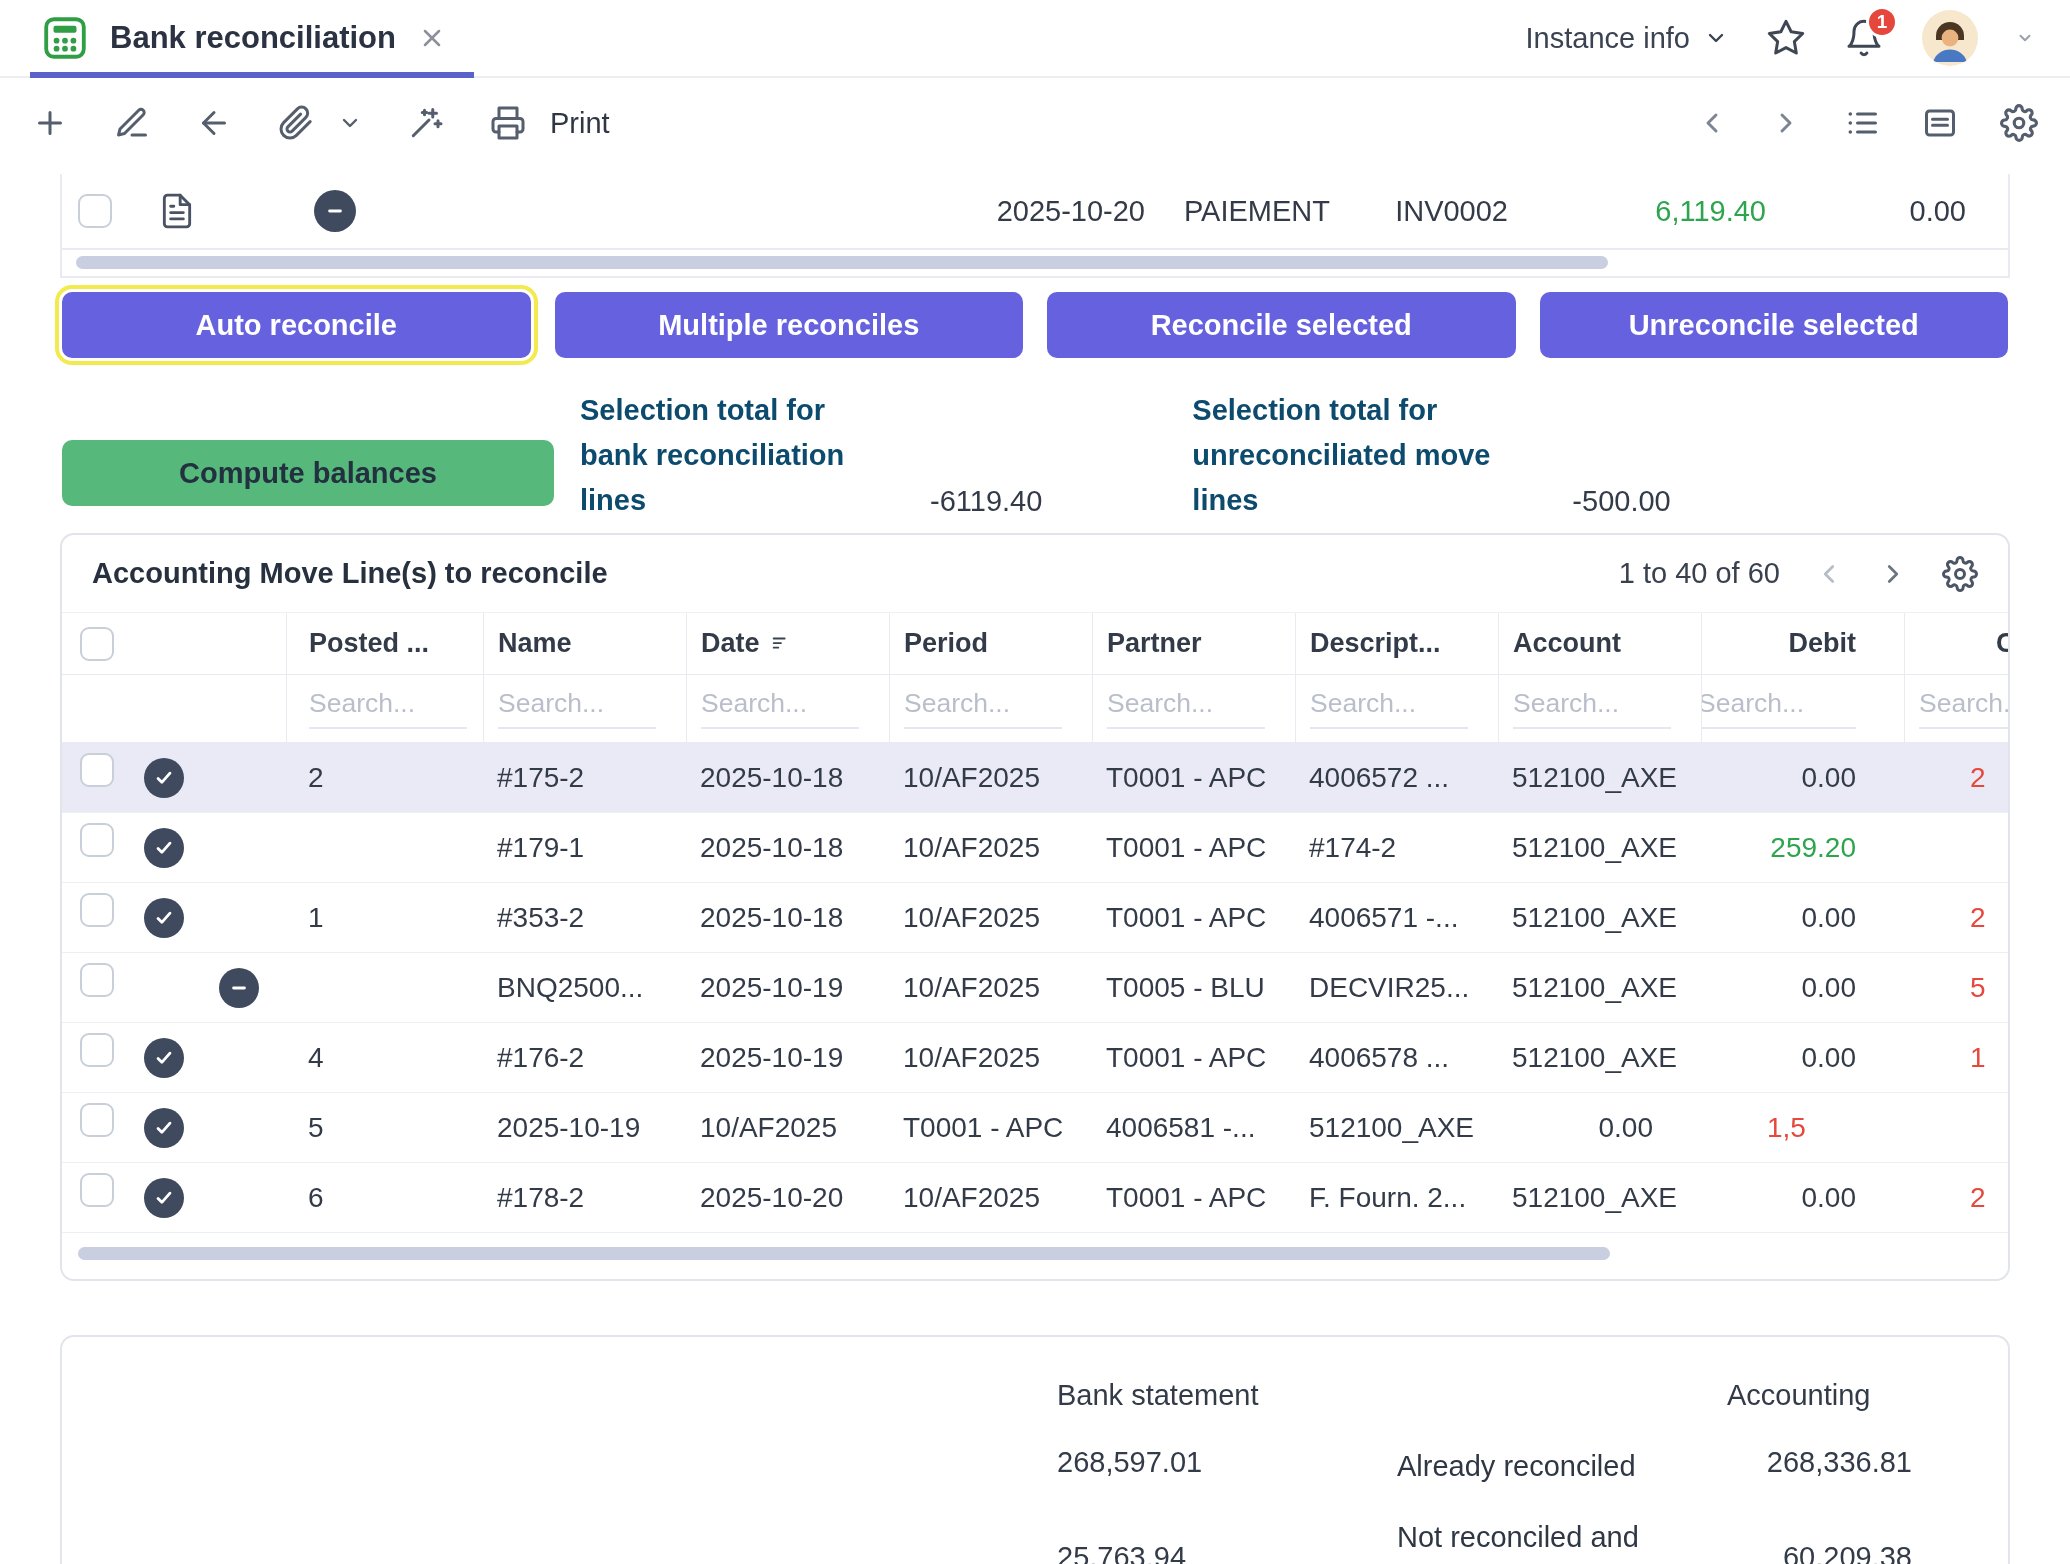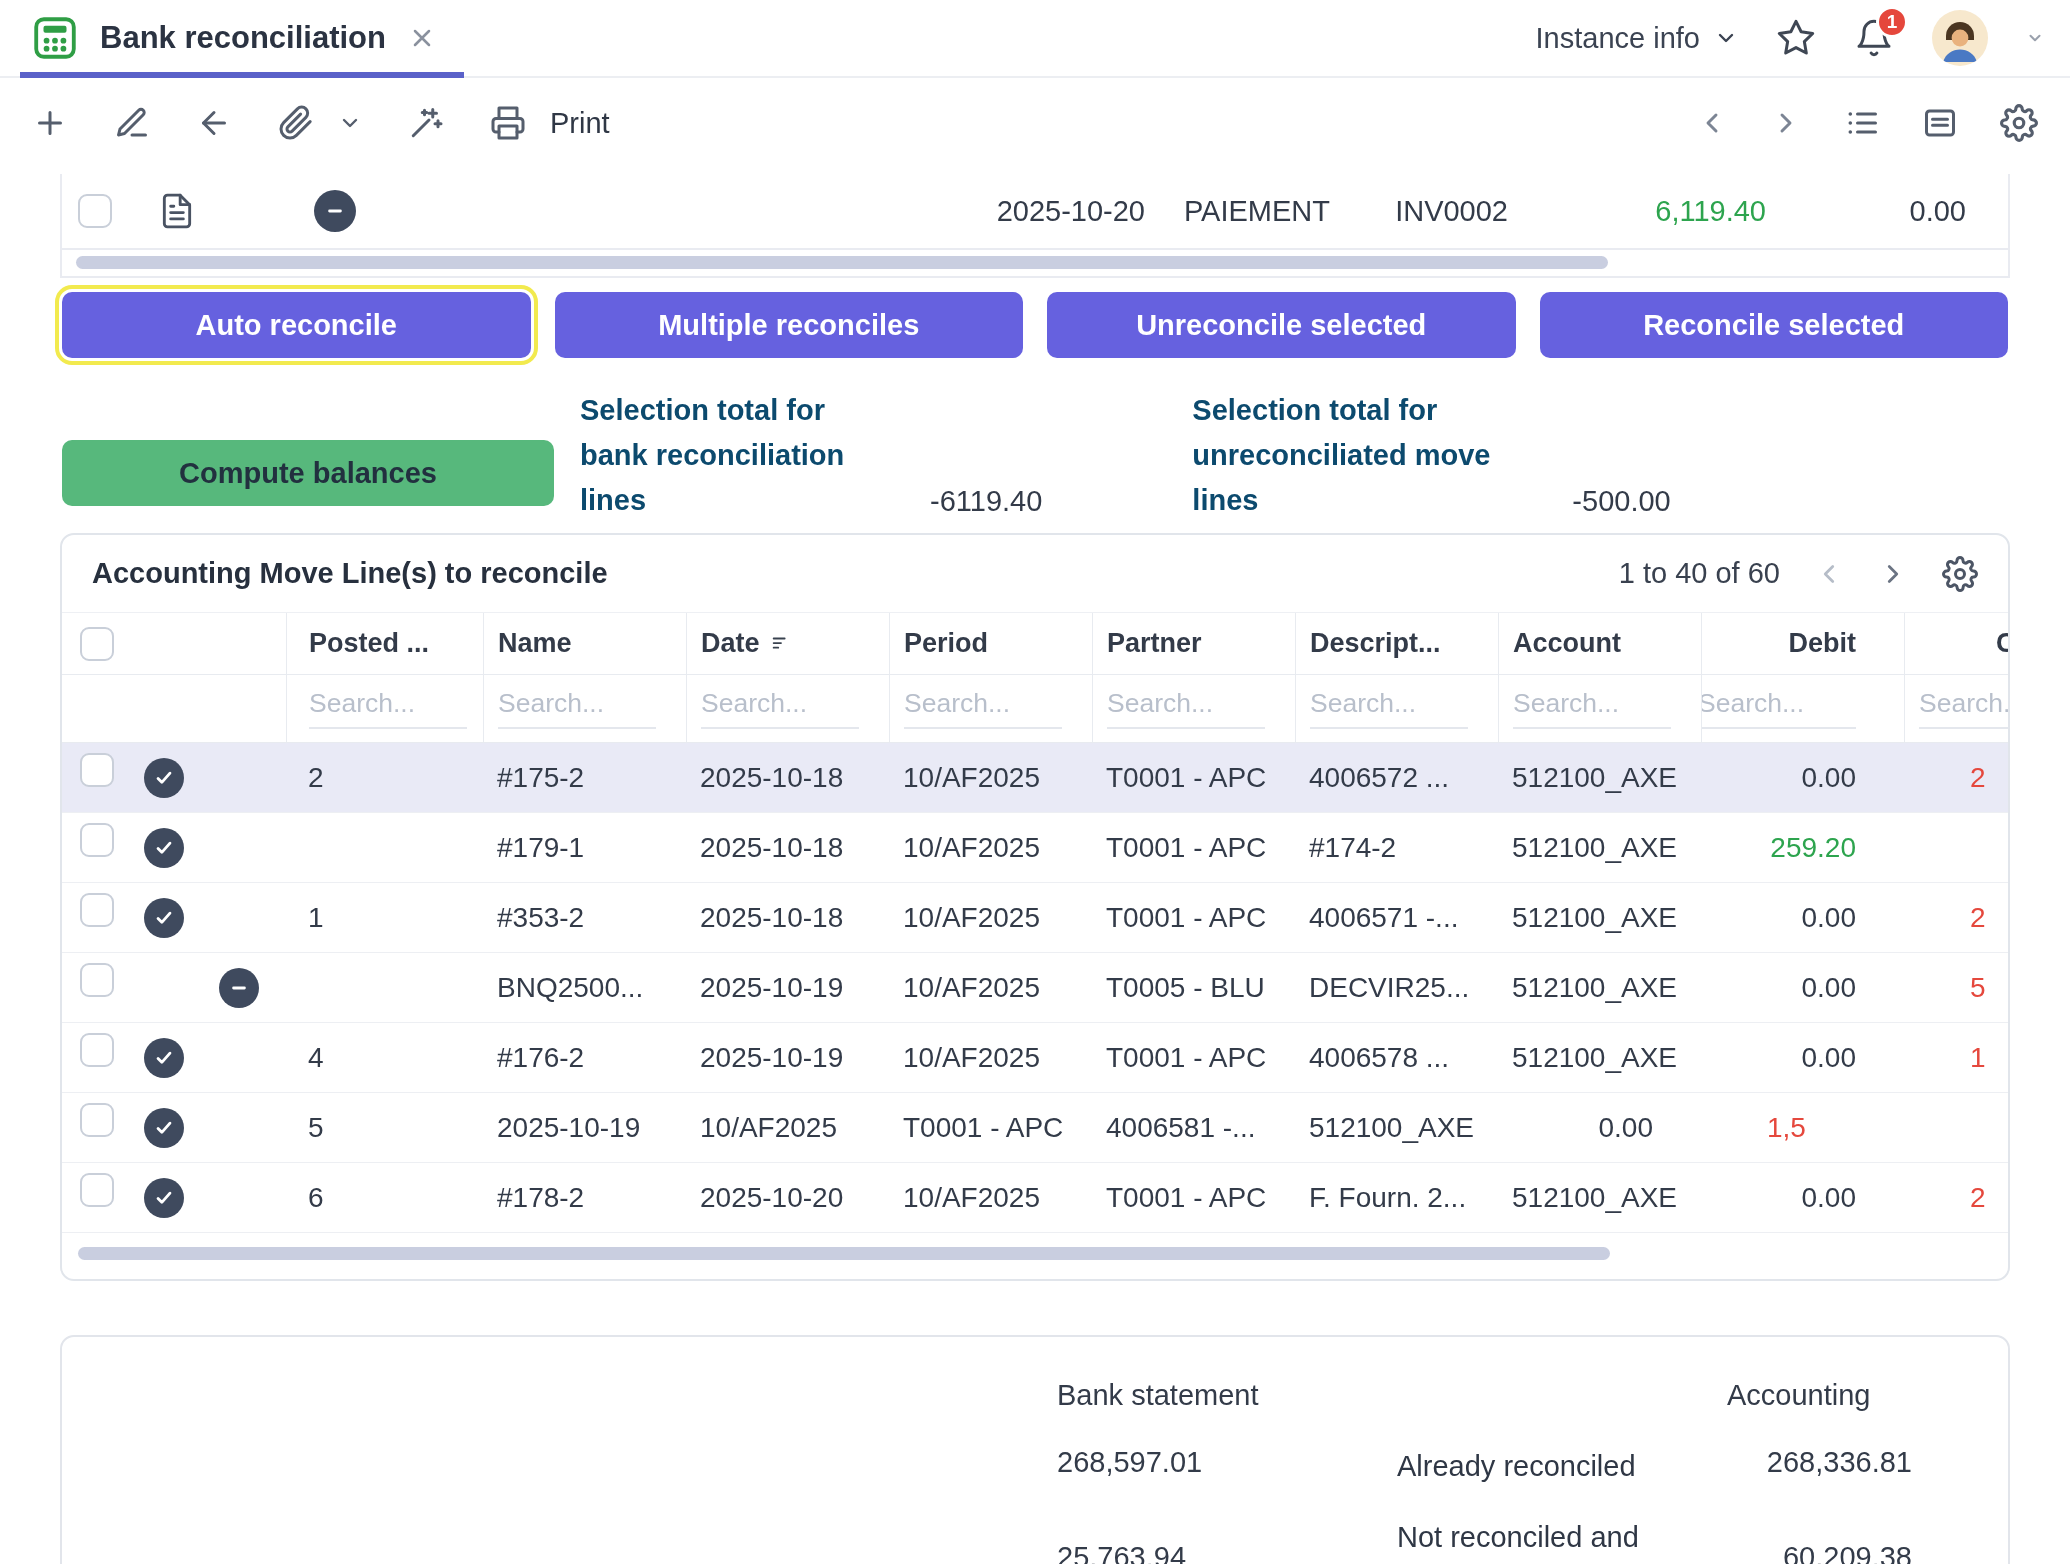--- a/index.html
+++ b/index.html
@@ -1,21 +1,21 @@
 <!DOCTYPE html>
 <html><head>
 <meta charset="utf-8">
 <style>
   html,body{margin:0;padding:0;width:2070px;height:1564px;overflow:hidden;background:#fff;
     font-family:"Liberation Sans", sans-serif;color:#333b49;}
   *{box-sizing:border-box;}
   svg{display:block;}
 
   
-  .topbar{height:78px;display:flex;align-items:center;padding:0 26px;border-bottom:2px solid #eceef2;}
+  .topbar{height:78px;display:flex;align-items:center;padding:0 36px;border-bottom:2px solid #eceef2;}
   .tab{height:100%;display:flex;align-items:center;gap:22px;padding:0 28px 0 6px;position:relative;cursor:pointer;}
   .tab-underline{position:absolute;left:-6px;right:0;bottom:-2px;height:6px;background:#5a61c9;}
   .tab-title{font-size:31px;font-weight:bold;color:#2b3342;white-space:nowrap;}
   .tab-close{color:#8a919e;display:flex;}
   .topbar-right{margin-left:auto;display:flex;align-items:center;gap:38px;}
   .instance-info{display:flex;align-items:center;gap:14px;font-size:29px;color:#3b4352;cursor:pointer;}
   .icon-btn{color:#3f4754;display:flex;position:relative;cursor:pointer;}
   .badge{position:absolute;top:-12px;right:-14px;min-width:32px;height:32px;border-radius:16px;background:#e5473c;
     color:#fff;font-size:19px;font-weight:bold;display:flex;align-items:center;justify-content:center;border:3px solid #fff;}
   .avatar{width:56px;height:56px;border-radius:50%;background:#f7e8cd;overflow:hidden;display:flex;align-items:flex-end;justify-content:center;cursor:pointer;}
@@ -279,22 +279,22 @@
       <span class="v v-credit">0.00</span>
     </div>
     <div class="stmt-scroll">
         <div class="hthumb"></div>
       </div>
   </section>
 
   <div class="actions">
     <button class="btn-purple ring">Auto reconcile</button>
     <button class="btn-purple">Multiple reconciles</button>
+    <button class="btn-purple">Reconcile selected</button>
     <button class="btn-purple">Unreconcile selected</button>
-    <button class="btn-purple">Reconcile selected</button>
   </div>
 
   <div class="totals">
     <button class="btn-green">Compute balances</button>
     <div class="tot-block first">
       <div class="tot-label">Selection total for bank reconciliation lines</div>
       <div class="tot-value">-6119.40</div>
     </div>
     <div class="tot-block second">
       <div class="tot-label">Selection total for unreconciliated move lines</div>

